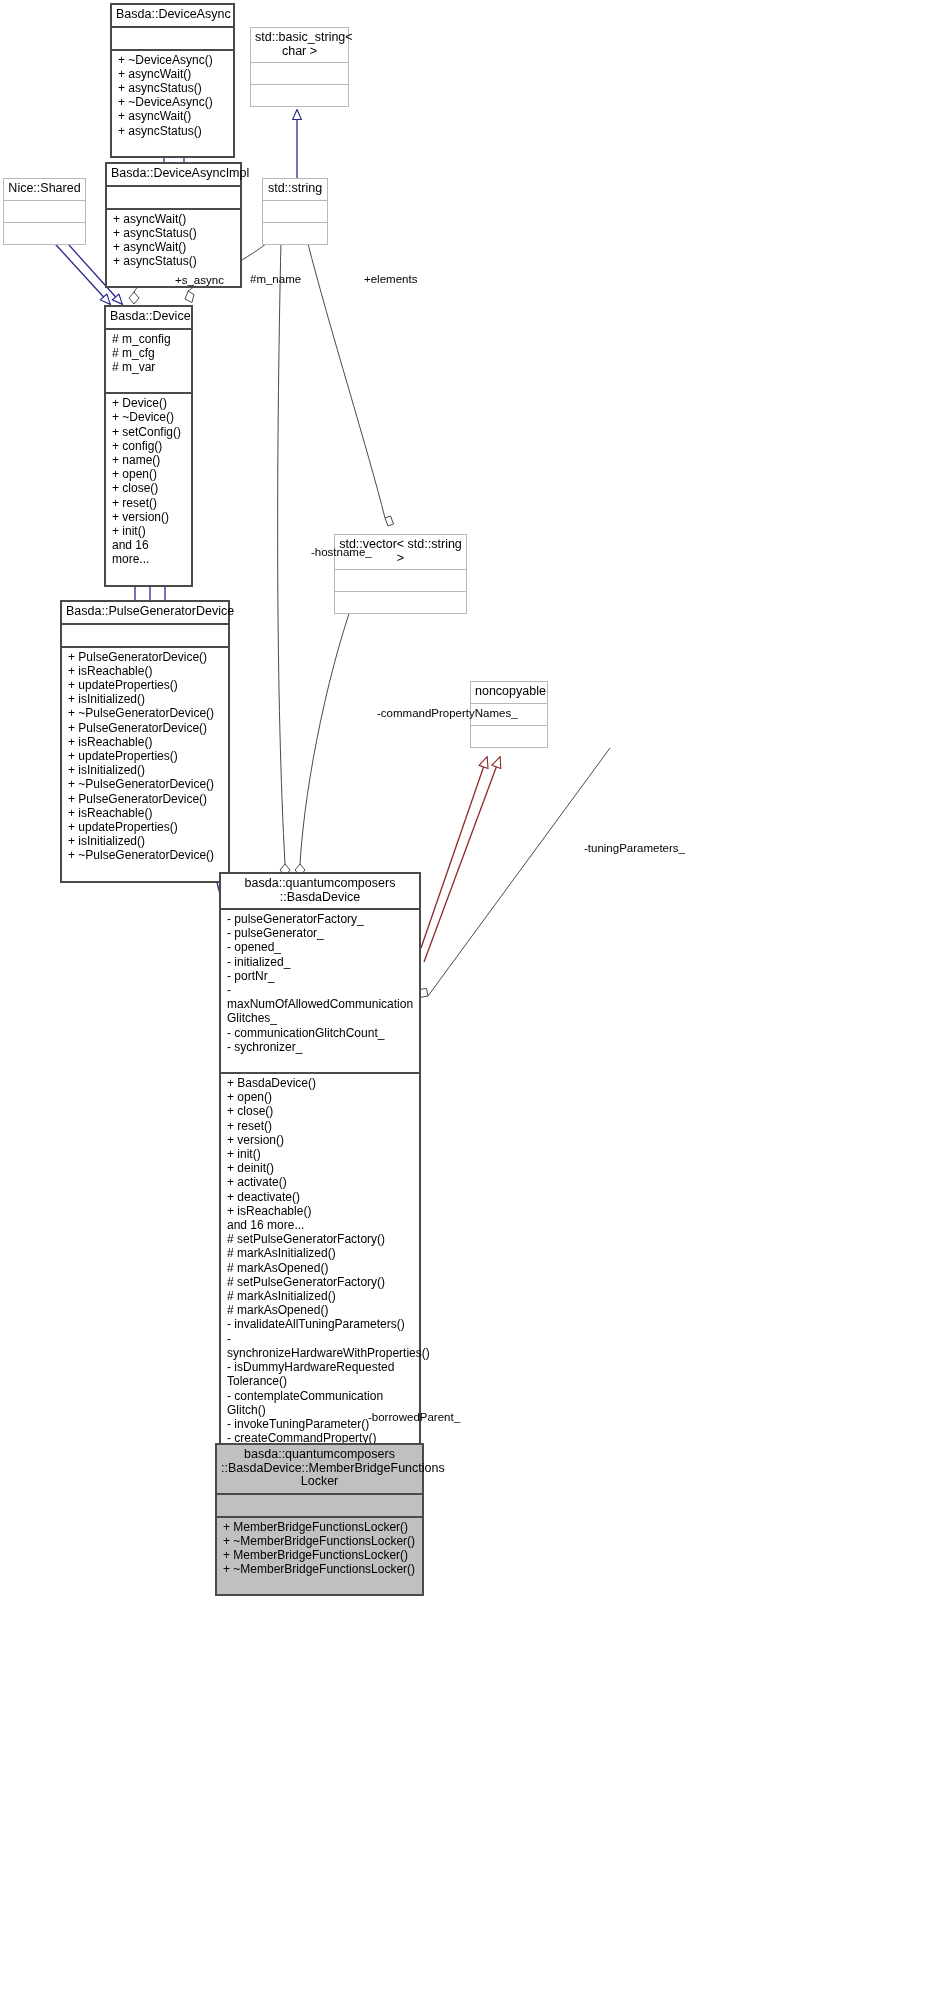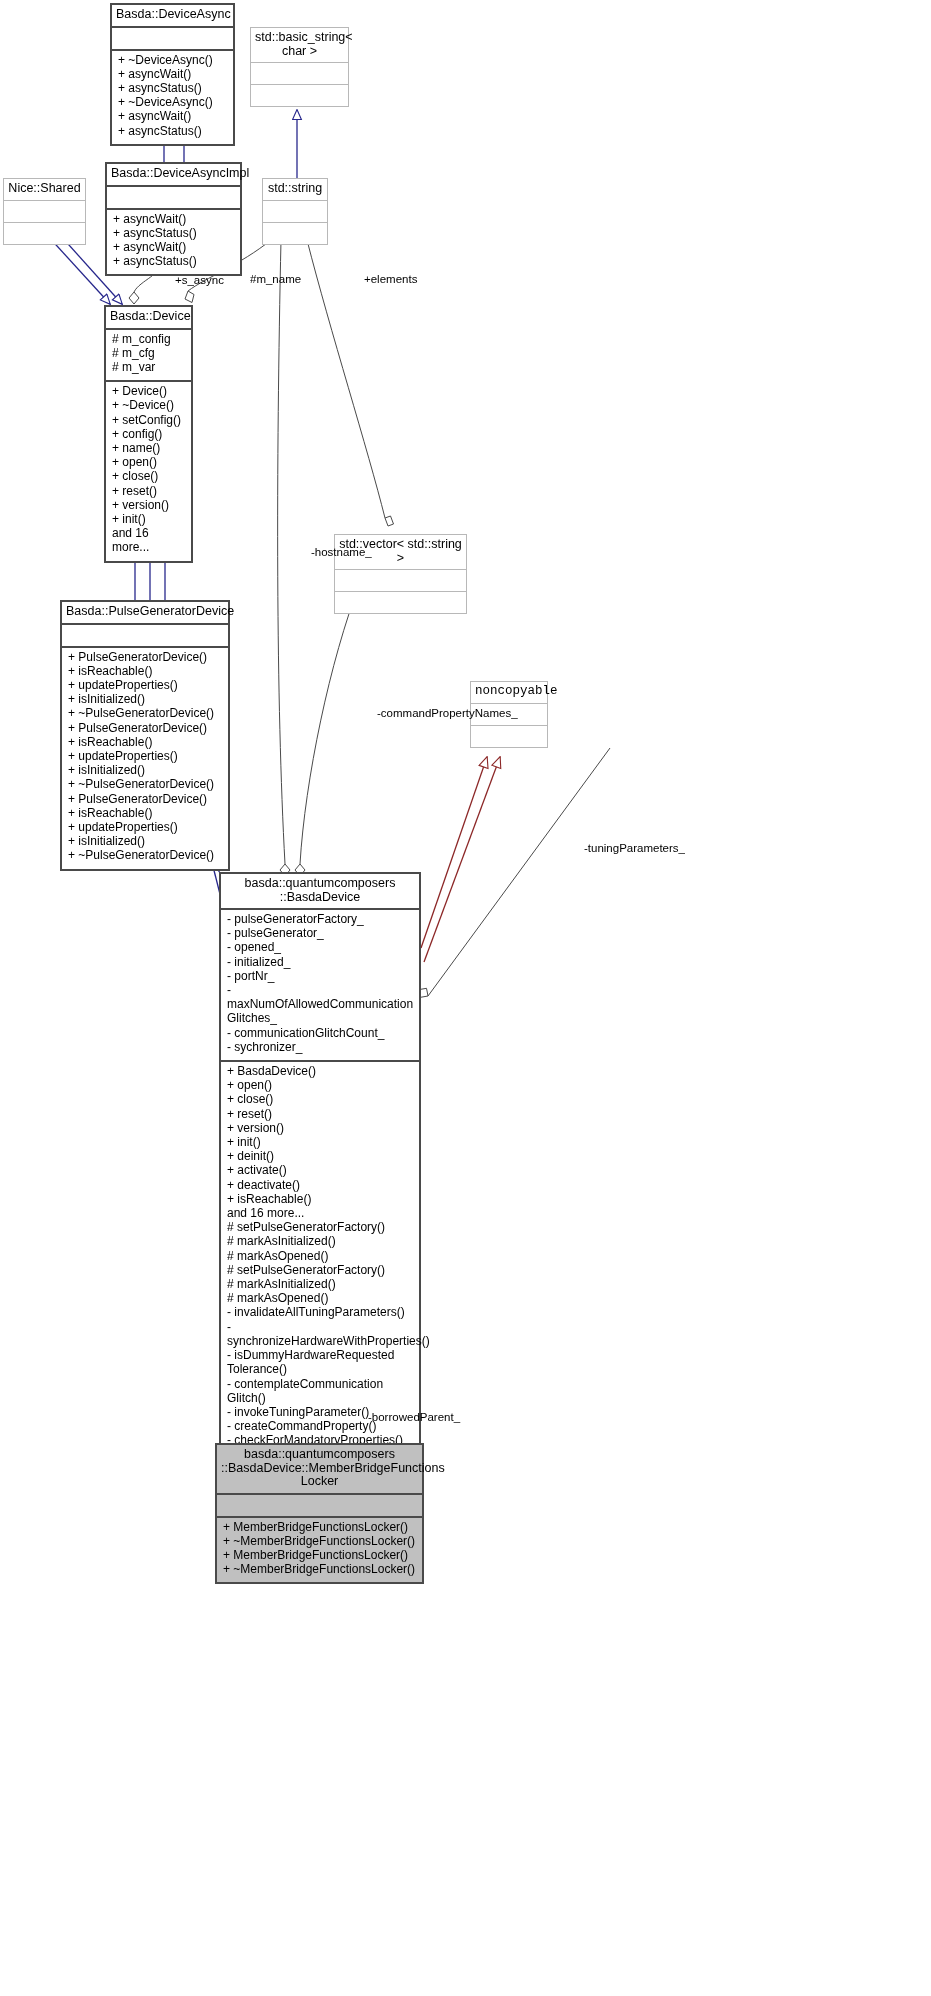--- a/index.html
+++ b/index.html
@@ -53,21 +53,21 @@
   .node.strong .sep {
     border-top: 2px solid #4a4a4a;
   }
   .node.light .sep {
     border-top: 1px solid #b8b8b8;
   }
   .compartment {
     font-size: 12px;
     line-height: 14.2px;
     color: #000000;
-    padding: 2px 5px 6px 6px;
+    padding: 2px 5px 18px 6px;
   }
   .compartment.empty {
     height: 13px;
     padding: 4px 5px;
   }
   .compartment .member {
     white-space: pre-wrap;
     word-break: normal;
   }
   .edge-label {
@@ -246,21 +246,21 @@
       <div class="member">+ isInitialized()</div>
       <div class="member">+ ~PulseGeneratorDevice()</div>
       <div class="member">+ PulseGeneratorDevice()</div>
       <div class="member">+ isReachable()</div>
       <div class="member">+ updateProperties()</div>
       <div class="member">+ isInitialized()</div>
       <div class="member">+ ~PulseGeneratorDevice()</div>
     </div>
   </div>
 
-  <div class="node light" style="left:470px; top:681px; width:78px;font-family:Liberation Mono, monospace;">
+  <div class="node light" style="left:470px; top:681px; width:78px;">
     <div class="node-title">noncopyable</div>
     <div class="compartment empty sep"></div>
     <div class="compartment empty sep"></div>
   </div>
 
 
   <div class="node strong" style="left:219px; top:872px; width:202px;">
     <div class="node-title">basda::quantumcomposers
 ::BasdaDevice</div>
     <div class="compartment sep">

